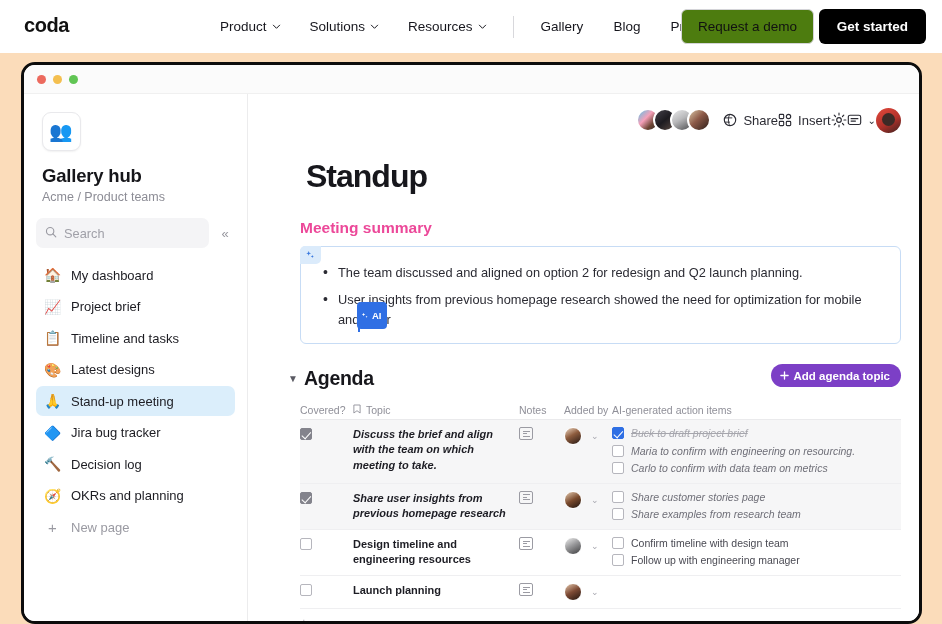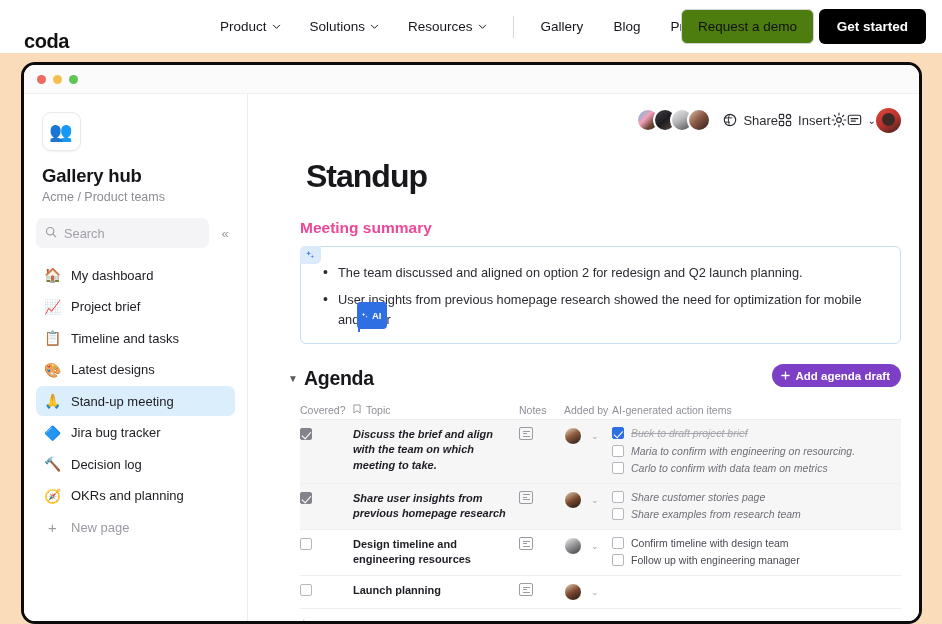--- a/index.html
+++ b/index.html
@@ -16,21 +16,20 @@
     position: absolute; top: 0; left: 0;
     width: 942px; height: 53px;
     background: #ffffff;
     display: flex; align-items: center;
     z-index: 5;
   }
   .brand {
     position: absolute; left: 24px; top: 14px;
     font-size: 20px; font-weight: 700; letter-spacing: -0.4px;
     color: #111111;
-    margin-top: 16px;
   }
   .navitems {
     position: absolute; left: 205px; top: 0; height: 53px;
     display: flex; align-items: center; gap: 0px;
   }
   .navlink {
     display: flex; align-items: center; gap: 5px;
     font-size: 13.5px; color: #16161d; font-weight: 500;
     padding: 0 15px; height: 53px; cursor: pointer; white-space: nowrap;
   }
@@ -483,21 +482,21 @@
 
         <div class="agendarow">
           <div class="tri">▼</div>
           <div class="agendatitle">Agenda</div>
           <button class="btn-agenda">
             <span>
               <svg width="9" height="9" viewBox="0 0 10 10">
                   <path d="M5 1v8M1 5h8" stroke="#fff" stroke-width="1.5" stroke-linecap="round"></path>
                 </svg>
             </span>
-            <span>Add agenda draft</span>
+            <span>Add agenda topic</span>
           </button>
         </div>
 
         <div class="table">
           <div class="thead">
             <div class="c-cov">Covered?</div>
             <div class="c-top">
               <span>
                 <svg width="8" height="10" viewBox="0 0 9 11">
                     <path d="M1 1h7v9l-3.5-2.6L1 10z" fill="none" stroke="#8f8f98" stroke-width="1"></path>

